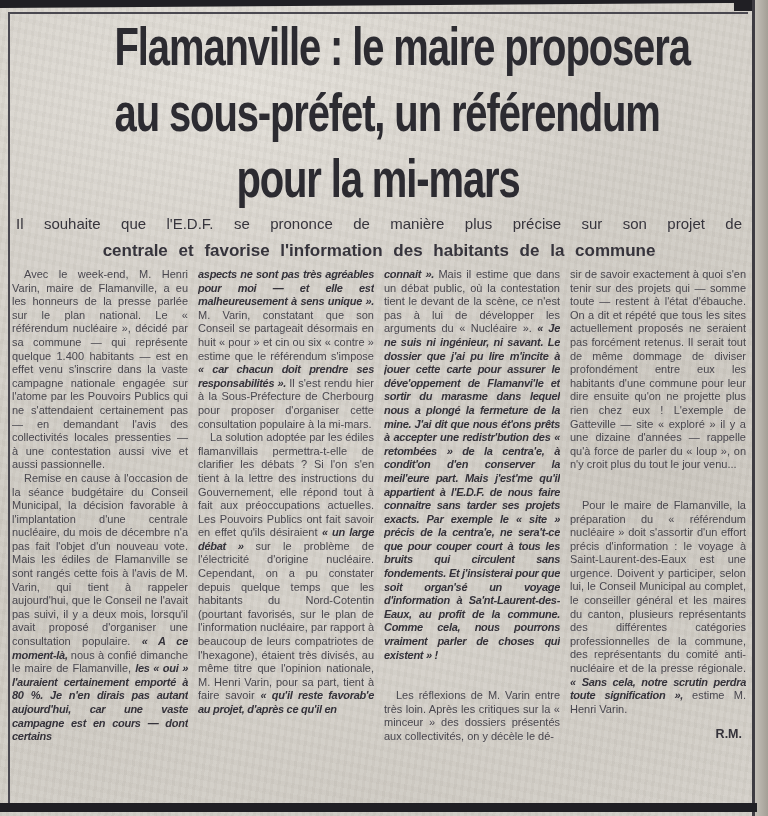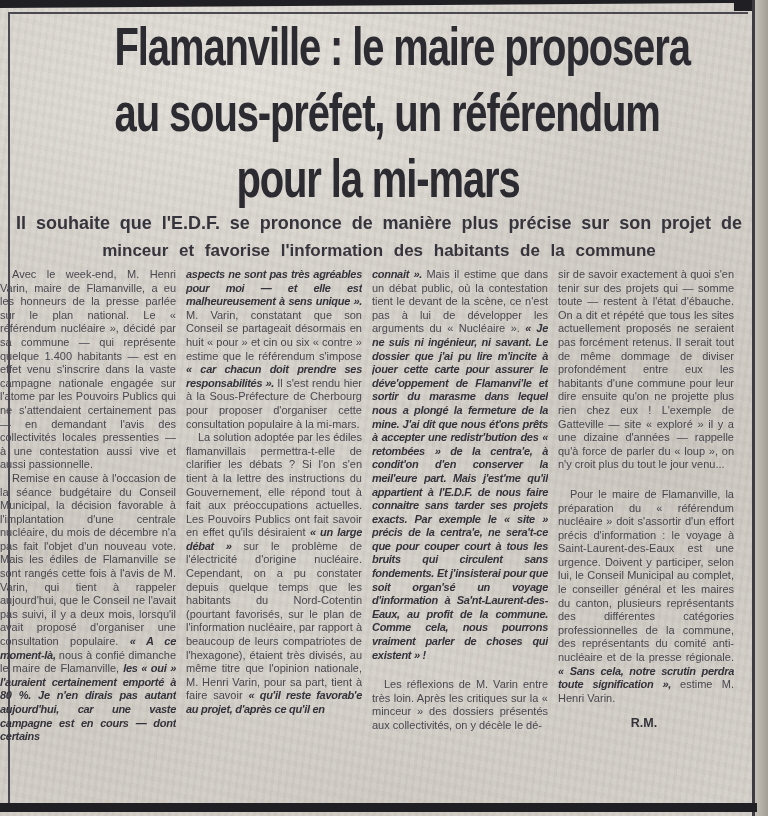--- a/index.html
+++ b/index.html
@@ -30,34 +30,34 @@
     background:linear-gradient(90deg,#c4c0b8,#a49f96); }
   .bottom-rule { position:absolute; left:0; top:803px; width:757px; height:9px; background:#201f24; }
 
   
   .headline { position:absolute; left:22px; right:34px; top:13px; }
   .h-line { font-weight:700; font-size:54px; line-height:66px; text-align:center;
     color:#2c2b31; letter-spacing:-1.5px; transform:scaleX(0.74); transform-origin:50% 50%;
     white-space:nowrap; }
   
   .subheadline { position:absolute; left:16px; right:26px; top:210px; color:#36343c; }
-  .sub-1 { font-weight:700; font-size:18px; line-height:27px; text-align:justify;
+  .sub-1 { font-weight:400; font-size:15px; line-height:27px; text-align:justify;
     text-align-last:justify; word-spacing:3px; }
   .sub-2 { font-weight:700; font-size:17px; line-height:27px; text-align:center; word-spacing:6px; }
 
   
-  .body-cols { position:absolute; left:0; top:268px; width:734px; height:536px;
+  .body-cols { position:absolute; left:12px; top:268px; width:734px; height:536px;
     display:flex; gap:10px; overflow:hidden; }
   .col { width:176px; overflow:hidden; font-size:11px; line-height:13.6px;
     text-align:justify; color:#48464e; }
   .col p { margin:0; }
   .col p.indent { text-indent:12px; }
-  .col p.gap { margin-top:16px; }
+  .col p.gap { margin-top:27px; }
   .seg.bold { font-weight:700; color:#34323a; letter-spacing:-0.3px;font-style:italic; }
-  .col p.signature { text-align:center; font-weight:700; margin-top:12px; padding-right:4px;
+  .col p.signature { text-align:right; font-weight:700; margin-top:12px; padding-right:4px;
     font-size:12.5px; color:#34323a; }
 </style>
 </head>
 <body>
 
 <div class="page">
   <div class="texture"></div>
 
   <div class="top-bar"></div>
   <div class="corner-mark"></div>
@@ -68,21 +68,21 @@
   <div class="bottom-rule"></div>
 
   <div class="headline">
     <div class="h-line">Flamanville : le maire proposera</div>
     <div class="h-line">au sous-préfet, un référendum</div>
     <div class="h-line">pour la mi-mars</div>
   </div>
 
   <div class="subheadline">
     <div class="sub-1">Il souhaite que l'E.D.F. se prononce de manière plus précise sur son projet de</div>
-    <div class="sub-2">minceur et favorise l'information des habitants de la commune</div>
+    <div class="sub-2">centrale et favorise l'information des habitants de la commune</div>
   </div>
 
   <div class="body-cols">
       <div class="col">
         <p class="indent"><span class="seg">Avec le week-end, M. Henri Varin, maire de Flamanville, a eu les honneurs de la presse parlée sur le plan national. Le « référendum nucléaire », décidé par sa commune — qui représente quelque 1.400 habitants — est en effet venu s'inscrire dans la vaste campagne nationale engagée sur l'atome par les Pouvoirs Publics qui ne s'attendaient certainement pas — en demandant l'avis des collectivités locales pressenties — à une contestation aussi vive et aussi passionnelle.</span></p>
         <p class="indent"><span class="seg">Remise en cause à l'occasion de la séance budgétaire du Conseil Municipal, la décision favorable à l'implantation d'une centrale nucléaire, du mois de décembre n'a pas fait l'objet d'un nouveau vote. Mais les édiles de Flamanville se sont rangés cette fois à l'avis de M. Varin, qui tient à rappeler aujourd'hui, que le Conseil ne l'avait pas suivi, il y a deux mois, lorsqu'il avait proposé d'organiser une consultation populaire. </span><span class="seg bold">« A ce moment-là, </span><span class="seg">nous à confié dimanche le maire de Flamanville, </span><span class="seg bold">les « oui » l'auraient certainement emporté à 80 %. Je n'en dirais pas autant aujourd'hui, car une vaste campagne est en cours — dont certains</span></p>
       </div>
       <div class="col">
         <p class="flush"><span class="seg bold">aspects ne sont pas très agréables pour moi — et elle est malheureusement à sens unique ». </span><span class="seg">M. Varin, constatant que son Conseil se partageait désormais en huit « pour » et cin ou six « contre » estime que le référendum s'impose </span><span class="seg bold">« car chacun doit prendre ses responsabilités ». </span><span class="seg">Il s'est rendu hier à la Sous-Préfecture de Cherbourg pour proposer d'organiser cette consultation populaire à la mi-mars.</span></p>
         <p class="indent"><span class="seg">La solution adoptée par les édiles flamanvillais permettra-t-elle de clarifier les débats ? Si l'on s'en tient à la lettre des instructions du Gouvernement, elle répond tout à fait aux préoccupations actuelles. Les Pouvoirs Publics ont fait savoir en effet qu'ils désiraient </span><span class="seg bold">« un large débat » </span><span class="seg">sur le problème de l'électricité d'origine nucléaire. Cependant, on a pu constater depuis quelque temps que les habitants du Nord-Cotentin (pourtant favorisés, sur le plan de l'information nucléaire, par rapport à beaucoup de leurs compatriotes de l'hexagone), étaient très divisés, au même titre que l'opinion nationale, M. Henri Varin, pour sa part, tient à faire savoir </span><span class="seg bold">« qu'il reste favorab'e au projet, d'après ce qu'il en</span></p>

